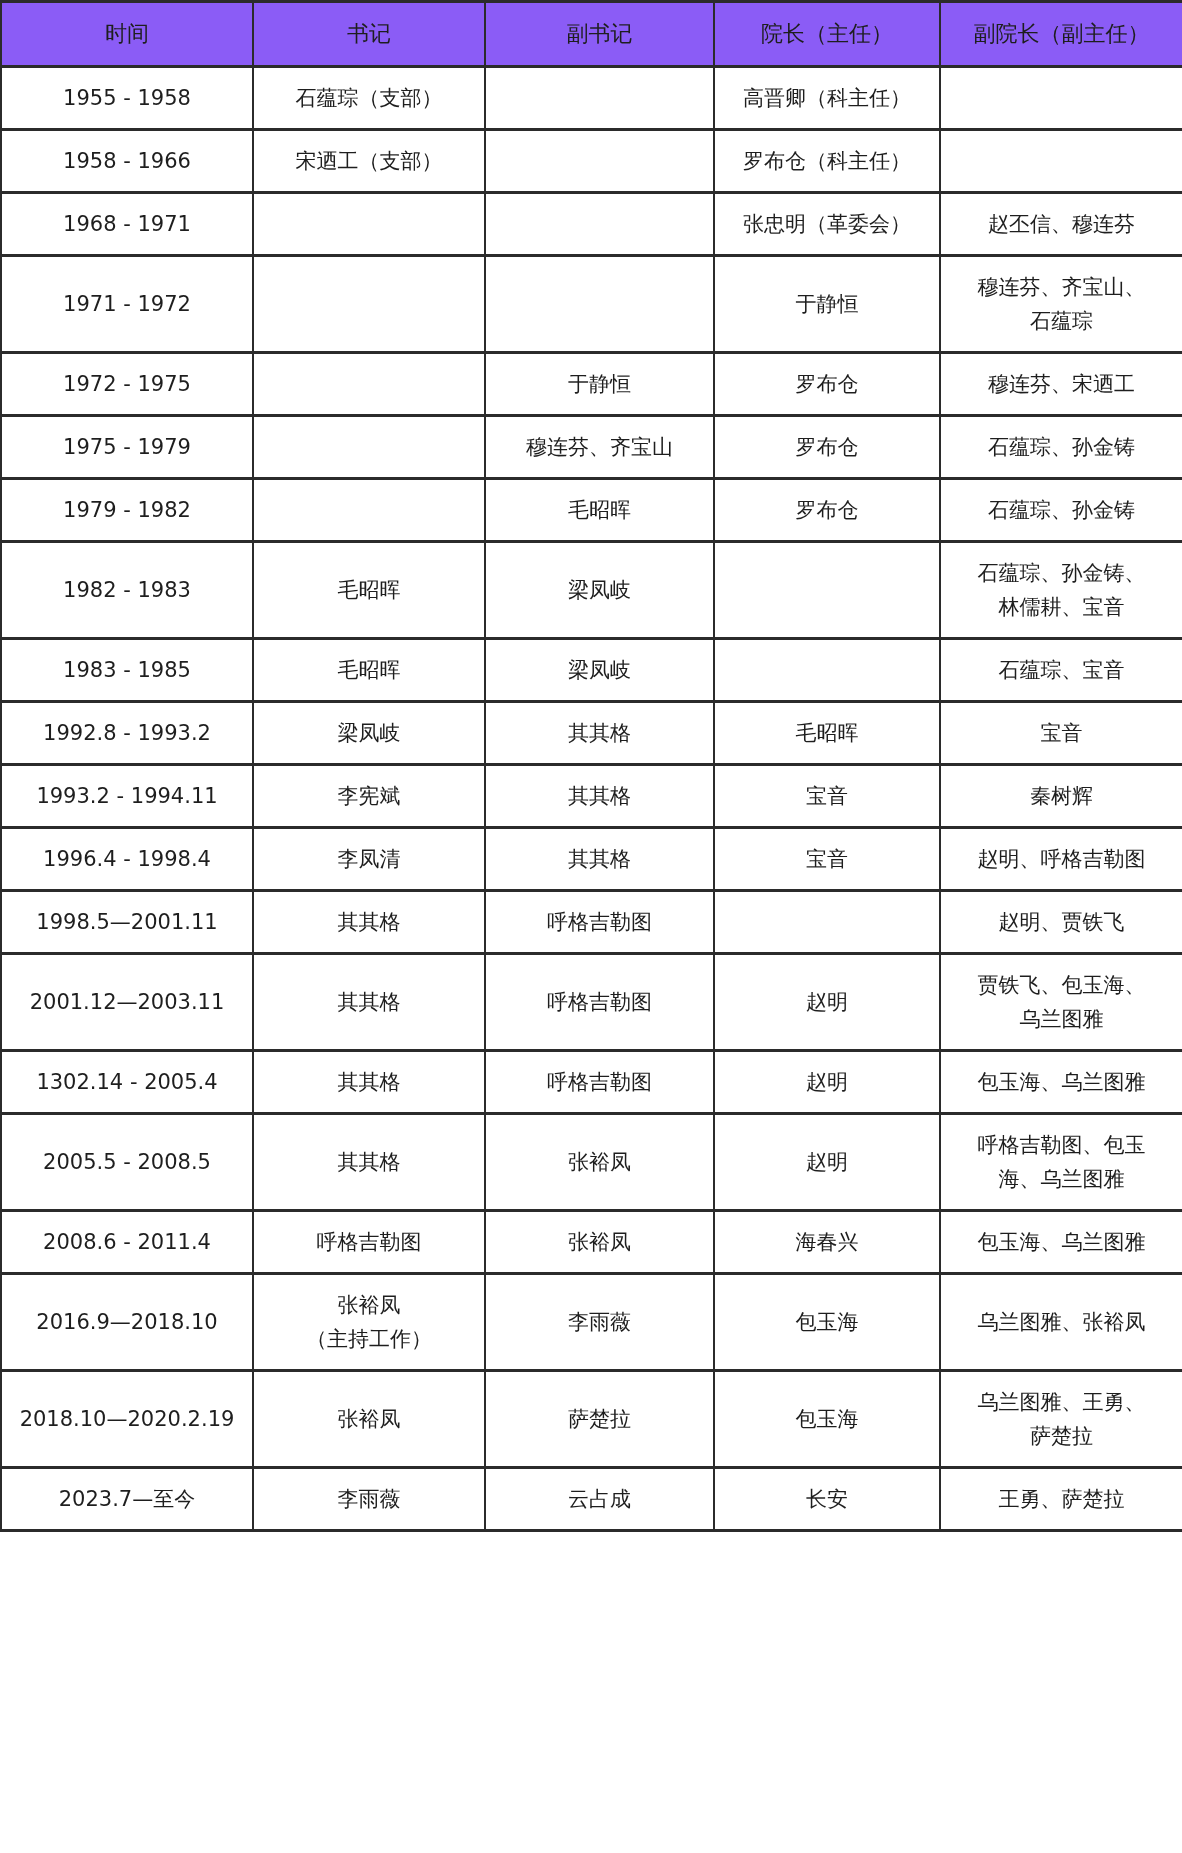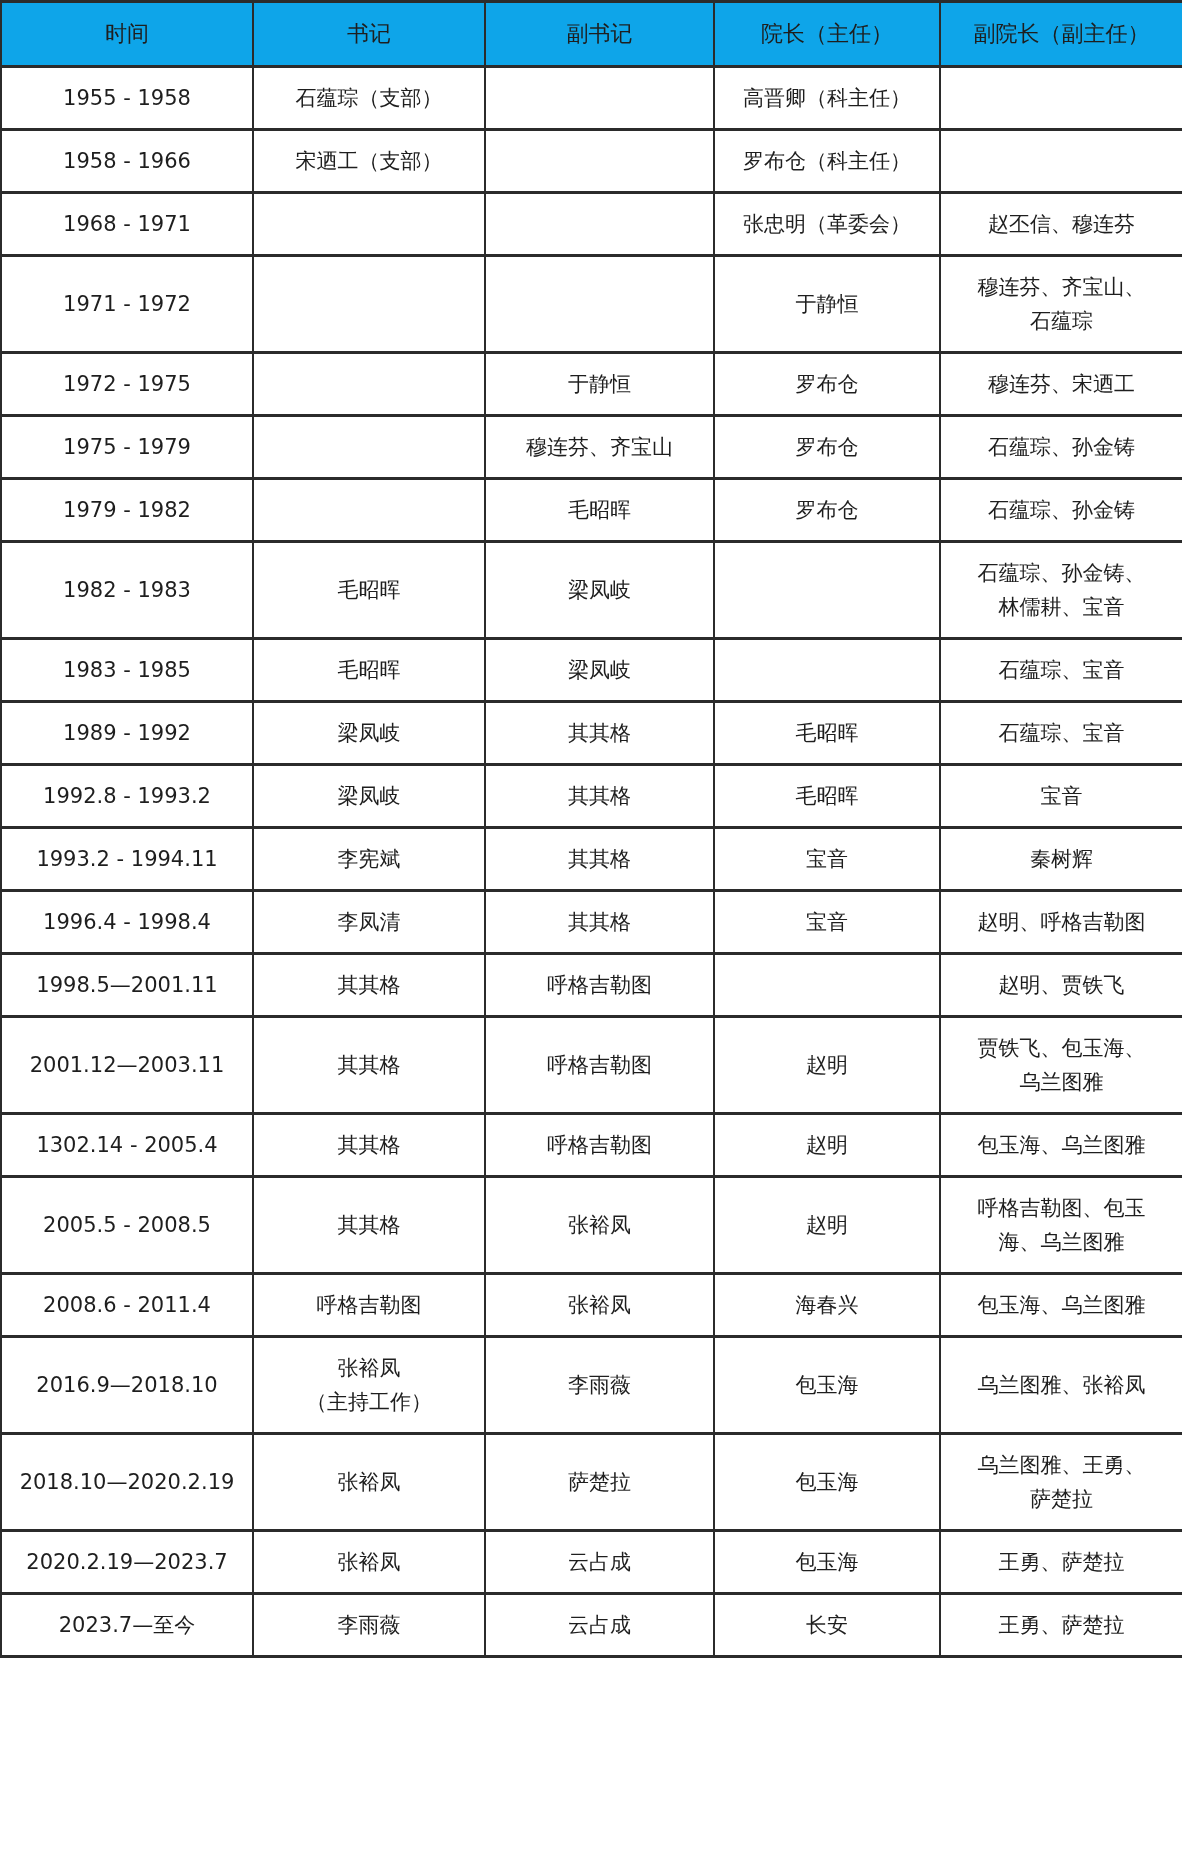--- a/index.html
+++ b/index.html
@@ -32,21 +32,21 @@
     text-align: center;
     vertical-align: middle;
     box-sizing: border-box;
     word-break: break-all;
   }
   table.leadership th {
     font-size: 22px;
     line-height: 34px;
     font-weight: 500;
     padding: 14px 8px;
-    background: #0ea5e9;
+    background: #8b5cf6;
     color: #1e1e1e;
   }
   table.leadership td {
     font-size: 21px;
     line-height: 34px;
     font-weight: 400;
     padding: 13px 8px;
     white-space: pre-line;
     color: #1e1e1e;
   }
@@ -132,27 +132,20 @@
 林儒耕、宝音</td>
         </tr>
         <tr>
           <td>1983 - 1985</td>
           <td>毛昭晖</td>
           <td>梁凤岐</td>
           <td></td>
           <td>石蕴琮、宝音</td>
         </tr>
         <tr>
-          <td>1989 - 1992</td>
-          <td>梁凤岐</td>
-          <td>其其格</td>
-          <td>毛昭晖</td>
-          <td>石蕴琮、宝音</td>
-        </tr>
-        <tr>
           <td>1992.8 - 1993.2</td>
           <td>梁凤岐</td>
           <td>其其格</td>
           <td>毛昭晖</td>
           <td>宝音</td>
         </tr>
         <tr>
           <td>1993.2 - 1994.11</td>
           <td>李宪斌</td>
           <td>其其格</td>
@@ -213,27 +206,20 @@
         </tr>
         <tr>
           <td>2018.10—2020.2.19</td>
           <td>张裕凤</td>
           <td>萨楚拉</td>
           <td>包玉海</td>
           <td>乌兰图雅、王勇、
 萨楚拉</td>
         </tr>
         <tr>
-          <td>2020.2.19—2023.7</td>
-          <td>张裕凤</td>
-          <td>云占成</td>
-          <td>包玉海</td>
-          <td>王勇、萨楚拉</td>
-        </tr>
-        <tr>
           <td>2023.7—至今</td>
           <td>李雨薇</td>
           <td>云占成</td>
           <td>长安</td>
           <td>王勇、萨楚拉</td>
         </tr>
       </tbody>
   </table>
 </div>
 

